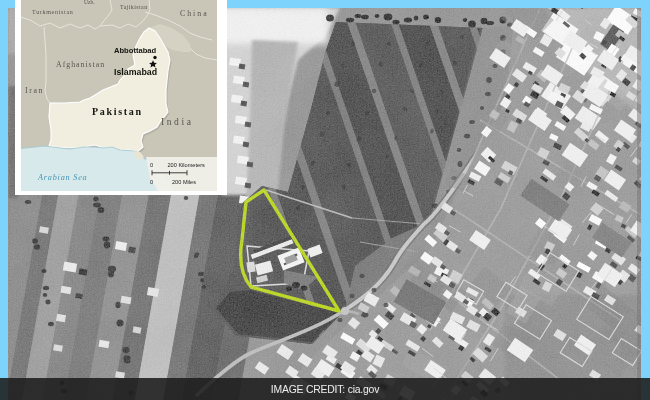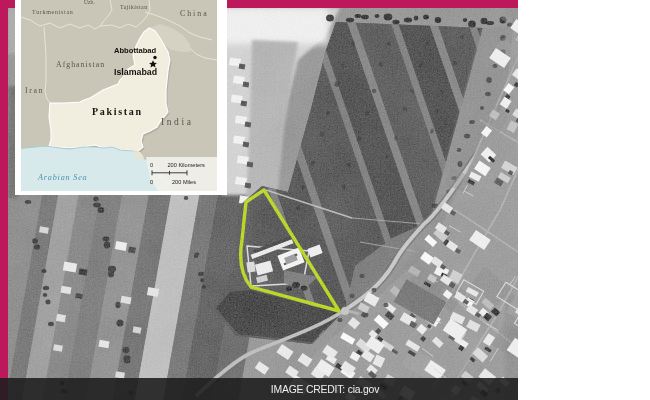--- a/index.html
+++ b/index.html
@@ -1,15 +1,15 @@
 <!DOCTYPE html>
 <html><head><meta charset="utf-8">
 <style>
 html,body{margin:0;padding:0;background:#ffffff;}
-#stage{position:relative;width:518px;height:400px;background:#be185d;overflow:hidden;
+#stage{position:relative;width:650px;height:400px;background:#7dd3fc;overflow:hidden;
 font-family:"Liberation Sans",sans-serif;}
 svg{position:absolute;top:0;left:0;display:block;}
 </style></head><body>
 
 <div id="stage">
 <svg width="650" height="400" viewBox="0 0 650 400">
 <defs>
 <clipPath id="photoClip">
           <rect x="8" y="8" width="633" height="392"></rect>
         </clipPath>

